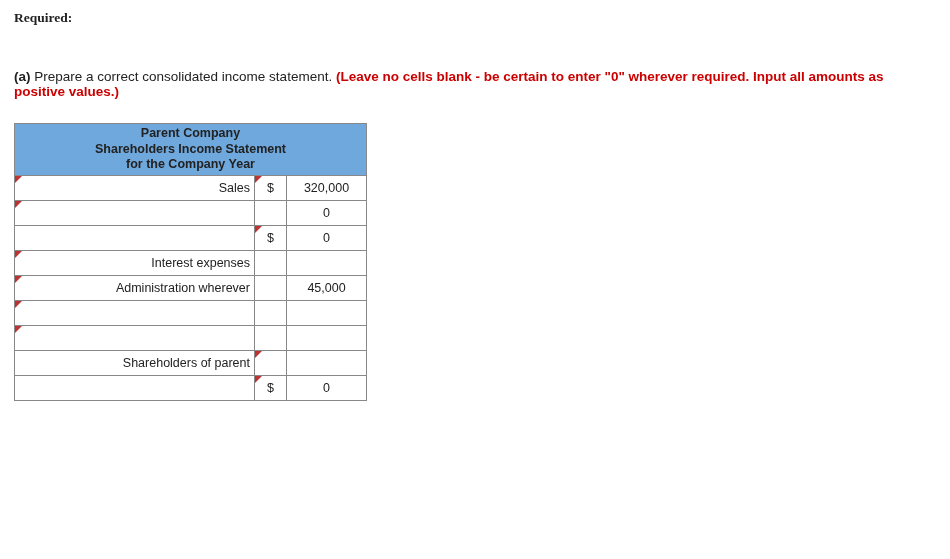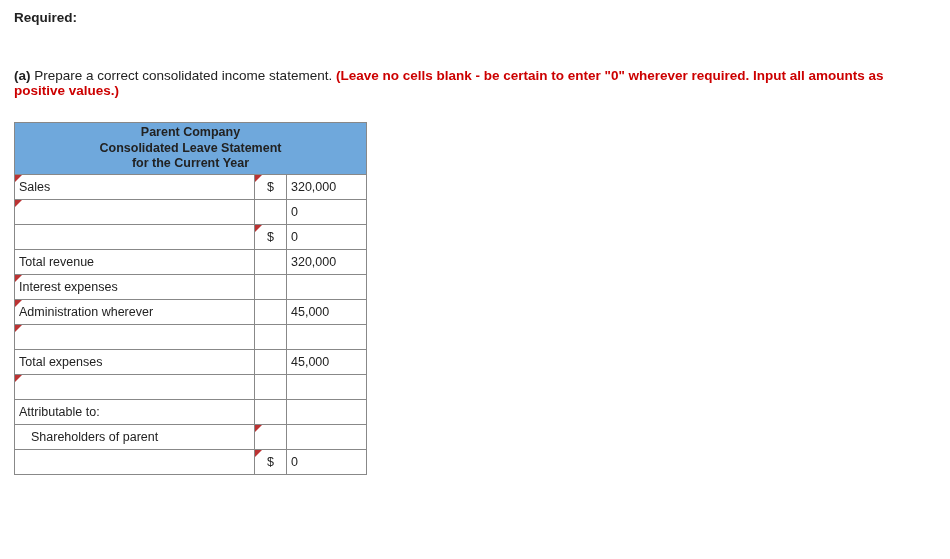--- a/index.html
+++ b/index.html
@@ -7,20 +7,21 @@
     font-size: 13.5px;
     color: #222;
     margin: 0;
     padding: 10px 14px;
     width: 950px;
     box-sizing: border-box;
   }
   .req-title {
     font-weight: bold;
     margin-bottom: 6px;
+    font-family: Liberation Serif, serif;
   }
   .req-line {
     margin-bottom: 24px;
     margin-top: 43px;
   }
   .req-label {
     font-weight: bold;
   }
   .red-note {
     color: #c00;
@@ -43,22 +44,22 @@
   col.val-col   { width: 80px; }
   .header-row td {
     background: #6fa8dc;
     text-align: center;
     font-weight: bold;
     border-color: #555;
     padding: 4px 4px;
     line-height: 1.25;
   }
   .cur { text-align: center; }
-  .val { text-align: left; }
-  .lbl { text-align: left; }
+  .val { text-align: center; }
+  .lbl { text-align: right; }
   .indent1 { padding-left: 16px !important; }
   
   .ed::before {
     content: "";
     position: absolute;
     top: 0;
     left: 0;
     width: 0;
     height: 0;
     border-top: 7px solid #b33;
@@ -76,72 +77,57 @@
 <table class="sheet">
   <colgroup>
     <col class="label-col">
       <col class="cur-col">
       <col class="val-col">
   </colgroup>
   <tbody>
       <tr class="header-row">
     <td colspan="3">
       <span>Parent Company</span><br>
-      <span>Consolidated Leave Statement</span><br>
-      <span>for the Current Year</span>
+      <span>Shareholders Income Statement</span><br>
+      <span>for the Company Year</span>
     </td>
   </tr>
 
   <tr>
     <td class="lbl ed">Sales</td>
     <td class="cur ed">$</td>
     <td class="val">320,000</td>
   </tr>
   <tr>
     <td class="lbl ed"></td>
     <td class="cur"></td>
     <td class="val">0</td>
   </tr>
   <tr>
     <td class="lbl"></td>
     <td class="cur ed">$</td>
     <td class="val">0</td>
   </tr>
   <tr>
-    <td class="lbl">Total revenue</td>
-    <td class="cur"></td>
-    <td class="val">320,000</td>
-  </tr>
-  <tr>
     <td class="lbl ed">Interest expenses</td>
     <td class="cur"></td>
     <td class="val"></td>
   </tr>
   <tr>
     <td class="lbl ed">Administration wherever</td>
     <td class="cur"></td>
     <td class="val">45,000</td>
   </tr>
   <tr>
     <td class="lbl ed"></td>
     <td class="cur"></td>
     <td class="val"></td>
   </tr>
   <tr>
-    <td class="lbl">Total expenses</td>
-    <td class="cur"></td>
-    <td class="val">45,000</td>
-  </tr>
-  <tr>
     <td class="lbl ed"></td>
-    <td class="cur"></td>
-    <td class="val"></td>
-  </tr>
-  <tr>
-    <td class="lbl">Attributable to:</td>
     <td class="cur"></td>
     <td class="val"></td>
   </tr>
   <tr>
     <td class="lbl indent1">Shareholders of parent</td>
     <td class="cur ed"></td>
     <td class="val"></td>
   </tr>
   <tr>
     <td class="lbl"></td>

